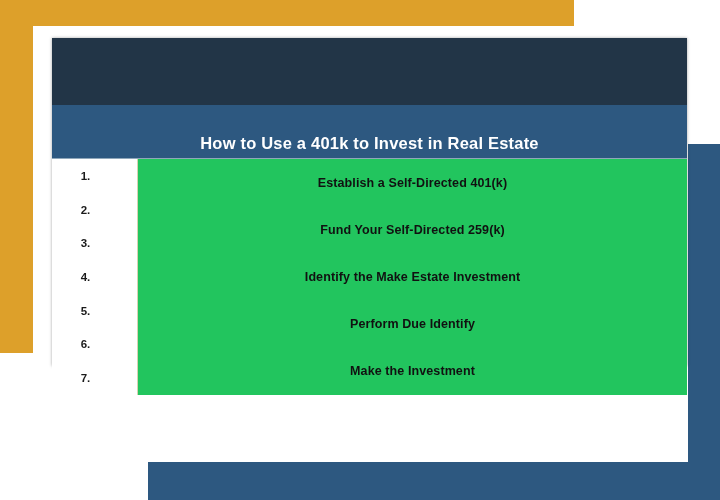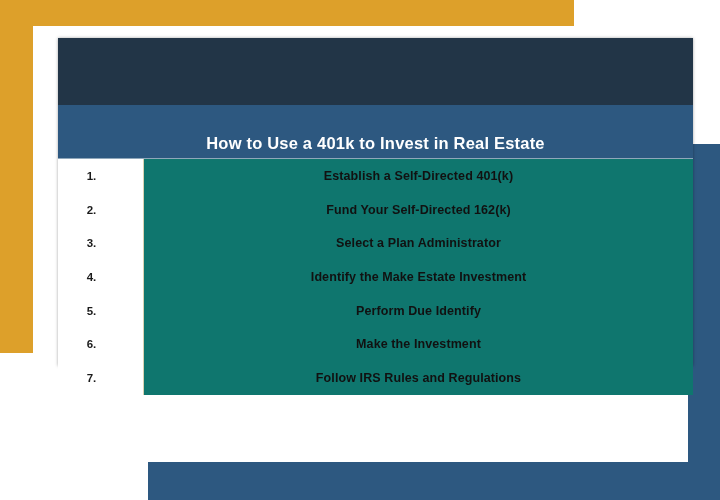--- a/index.html
+++ b/index.html
@@ -51,21 +51,21 @@
     left: 148px;
     top: 462px;
     width: 572px;
     height: 38px;
     background: #2d5880;
   }
 
   
   #card {
     position: absolute;
-    left: 58px;
+    left: 52px;
     top: 38px;
     width: 635px;
     height: 328px;
     background: #ffffff;
     box-shadow: 0 0 3px rgba(0,0,0,0.35);
     display: flex;
     flex-direction: column;
   }
 
   #card-top-band {
@@ -104,21 +104,21 @@
   #steps-numbers {
     flex: 0 0 85px;
     width: 85px;
     background: #ffffff;
     display: flex;
     flex-direction: column;
     border-right: 1px solid #d8d2b2;
   }
   #steps-labels {
     flex: 1 1 auto;
-    background: #0f766e;
+    background: #22c55e;
     display: flex;
     flex-direction: column;
   }
 
   .num-cell {
     flex: 1 1 0;
     display: flex;
     align-items: center;
     justify-content: center;
     font-size: 11.5px;
@@ -170,26 +170,24 @@
         <div class="num-cell">2.</div>
         <div class="num-cell">3.</div>
         <div class="num-cell">4.</div>
         <div class="num-cell">5.</div>
         <div class="num-cell">6.</div>
         <div class="num-cell">7.</div>
       </div>
 
       <div id="steps-labels">
         <div class="label-cell">Establish a Self-Directed 401(k)</div>
-        <div class="label-cell">Fund Your Self-Directed 162(k)</div>
-        <div class="label-cell">Select a Plan Administrator</div>
+        <div class="label-cell">Fund Your Self-Directed 259(k)</div>
         <div class="label-cell">Identify the Make Estate Investment</div>
         <div class="label-cell">Perform Due Identify</div>
         <div class="label-cell">Make the Investment</div>
-        <div class="label-cell">Follow IRS Rules and Regulations</div>
       </div>
 
     </div>
 
     <div id="card-bottom-band"></div>
 
   </div>
 
 </div>
 

